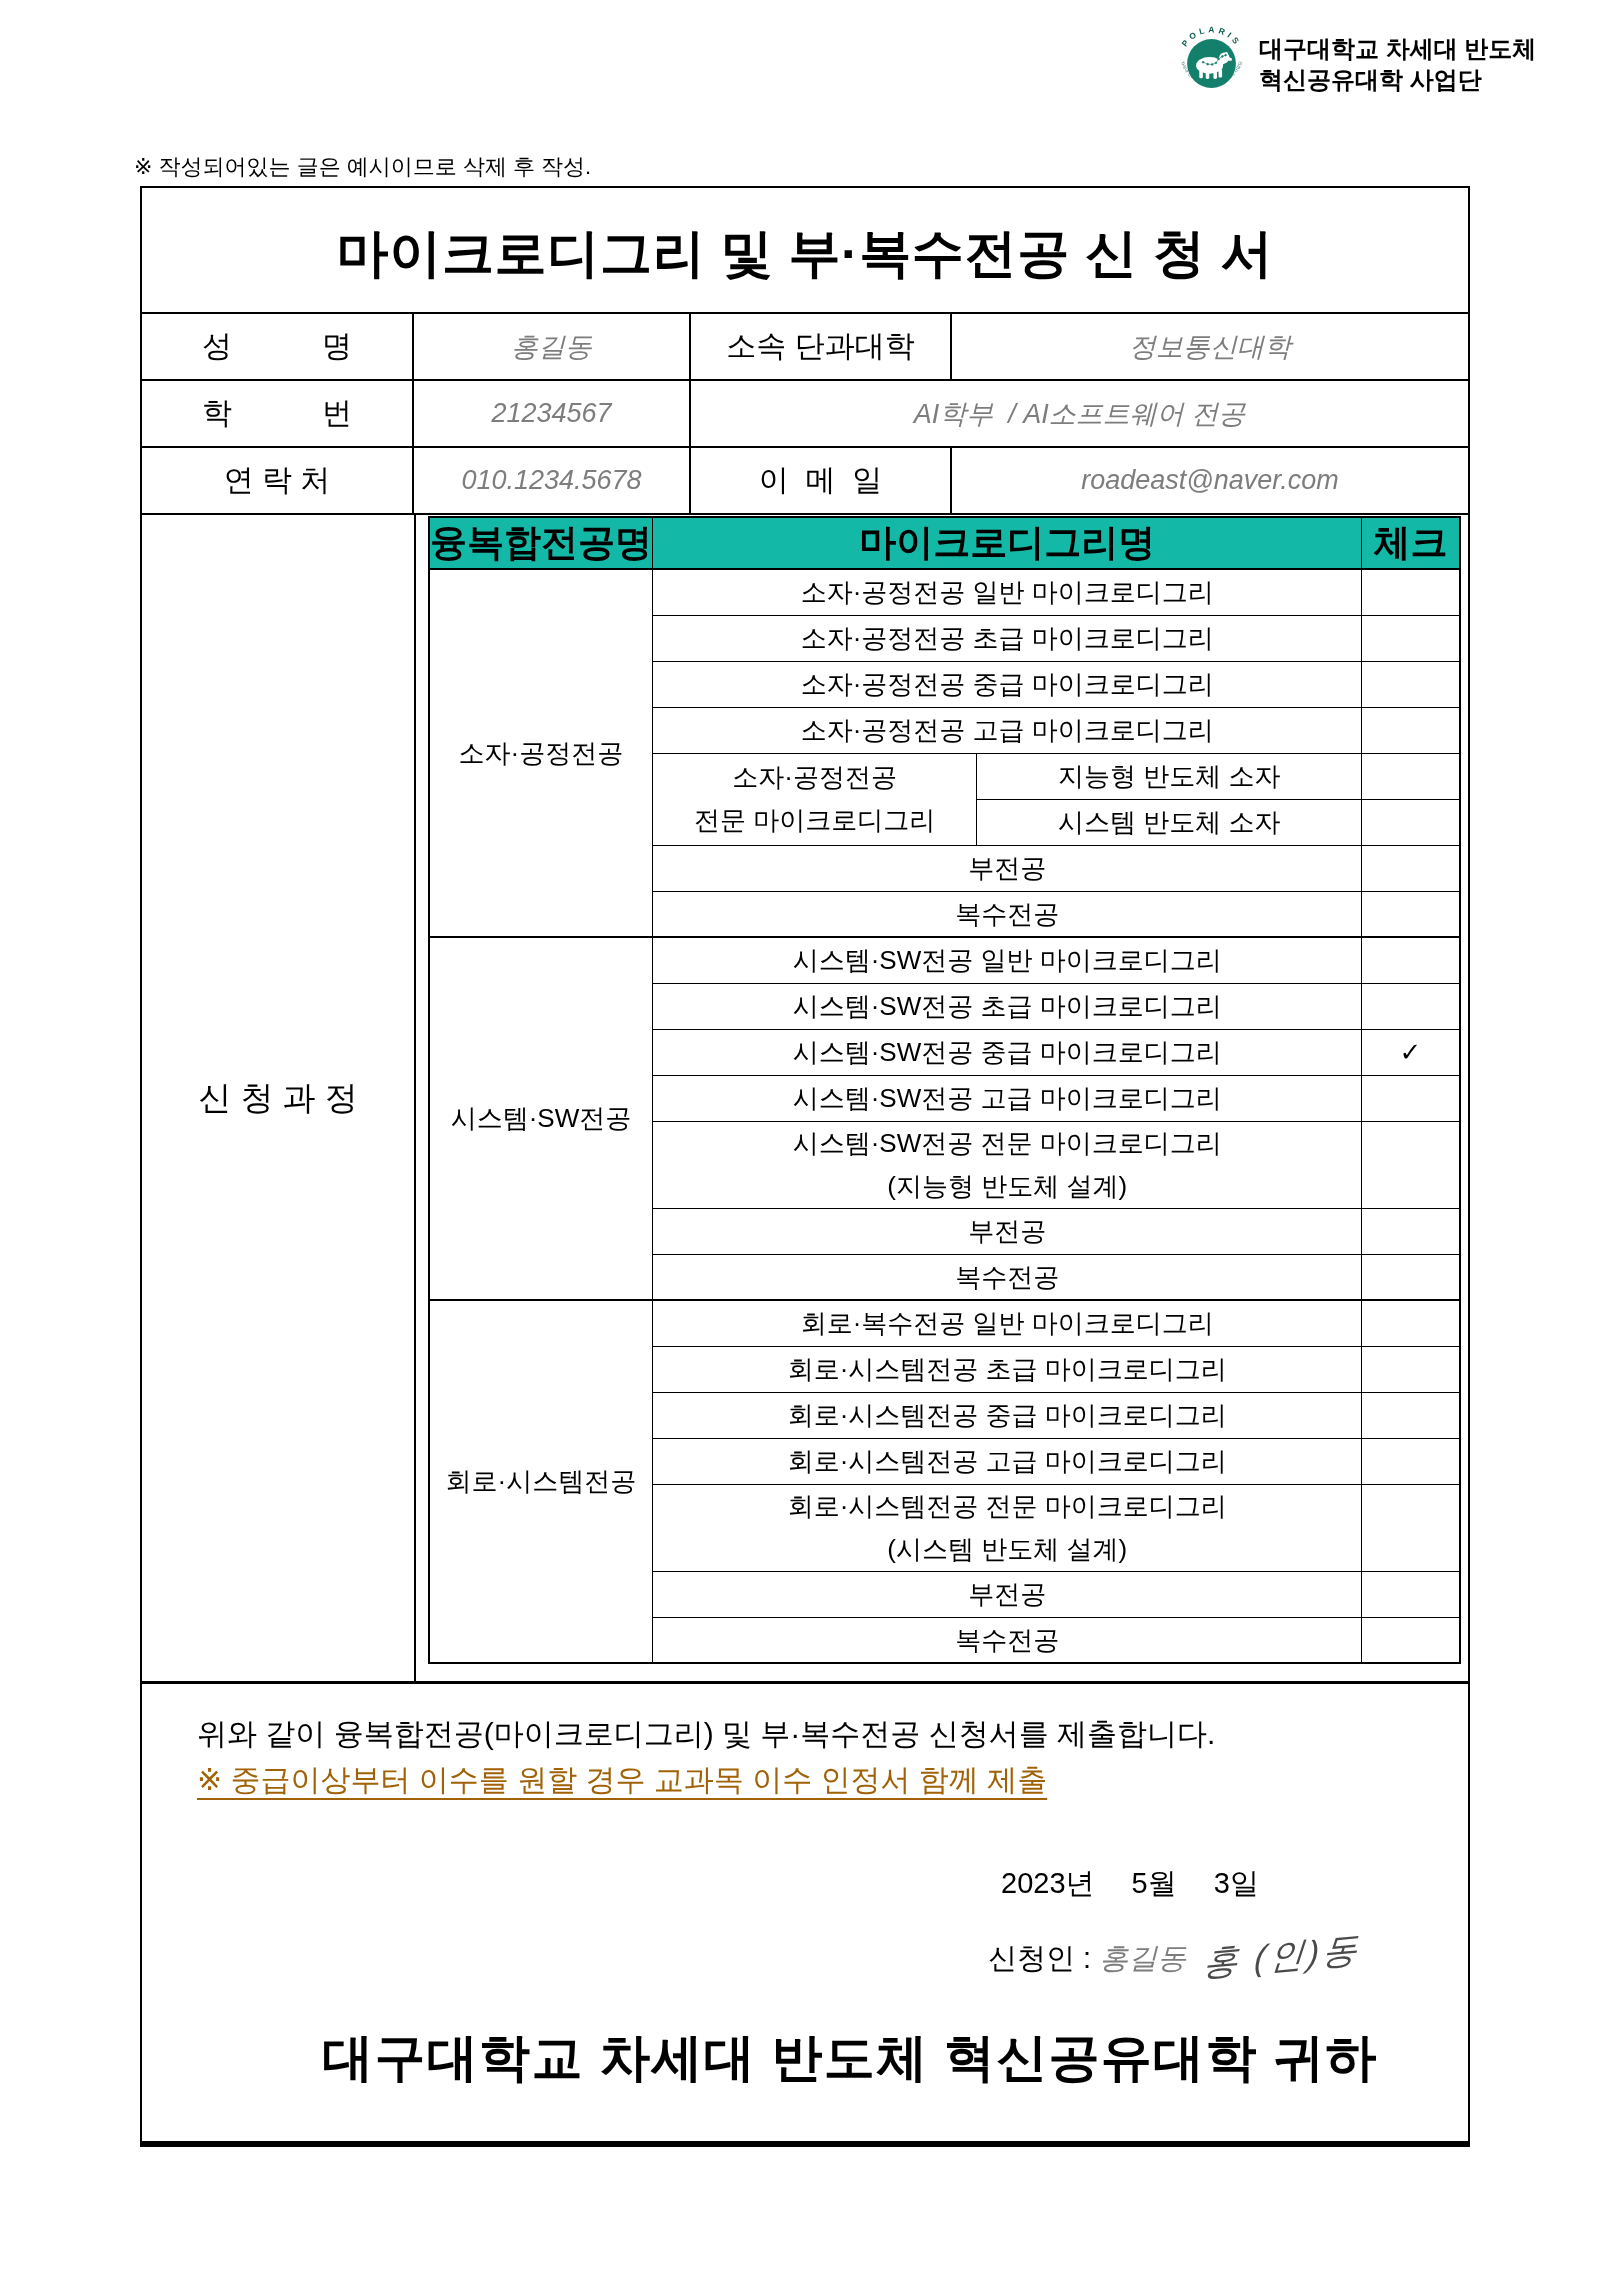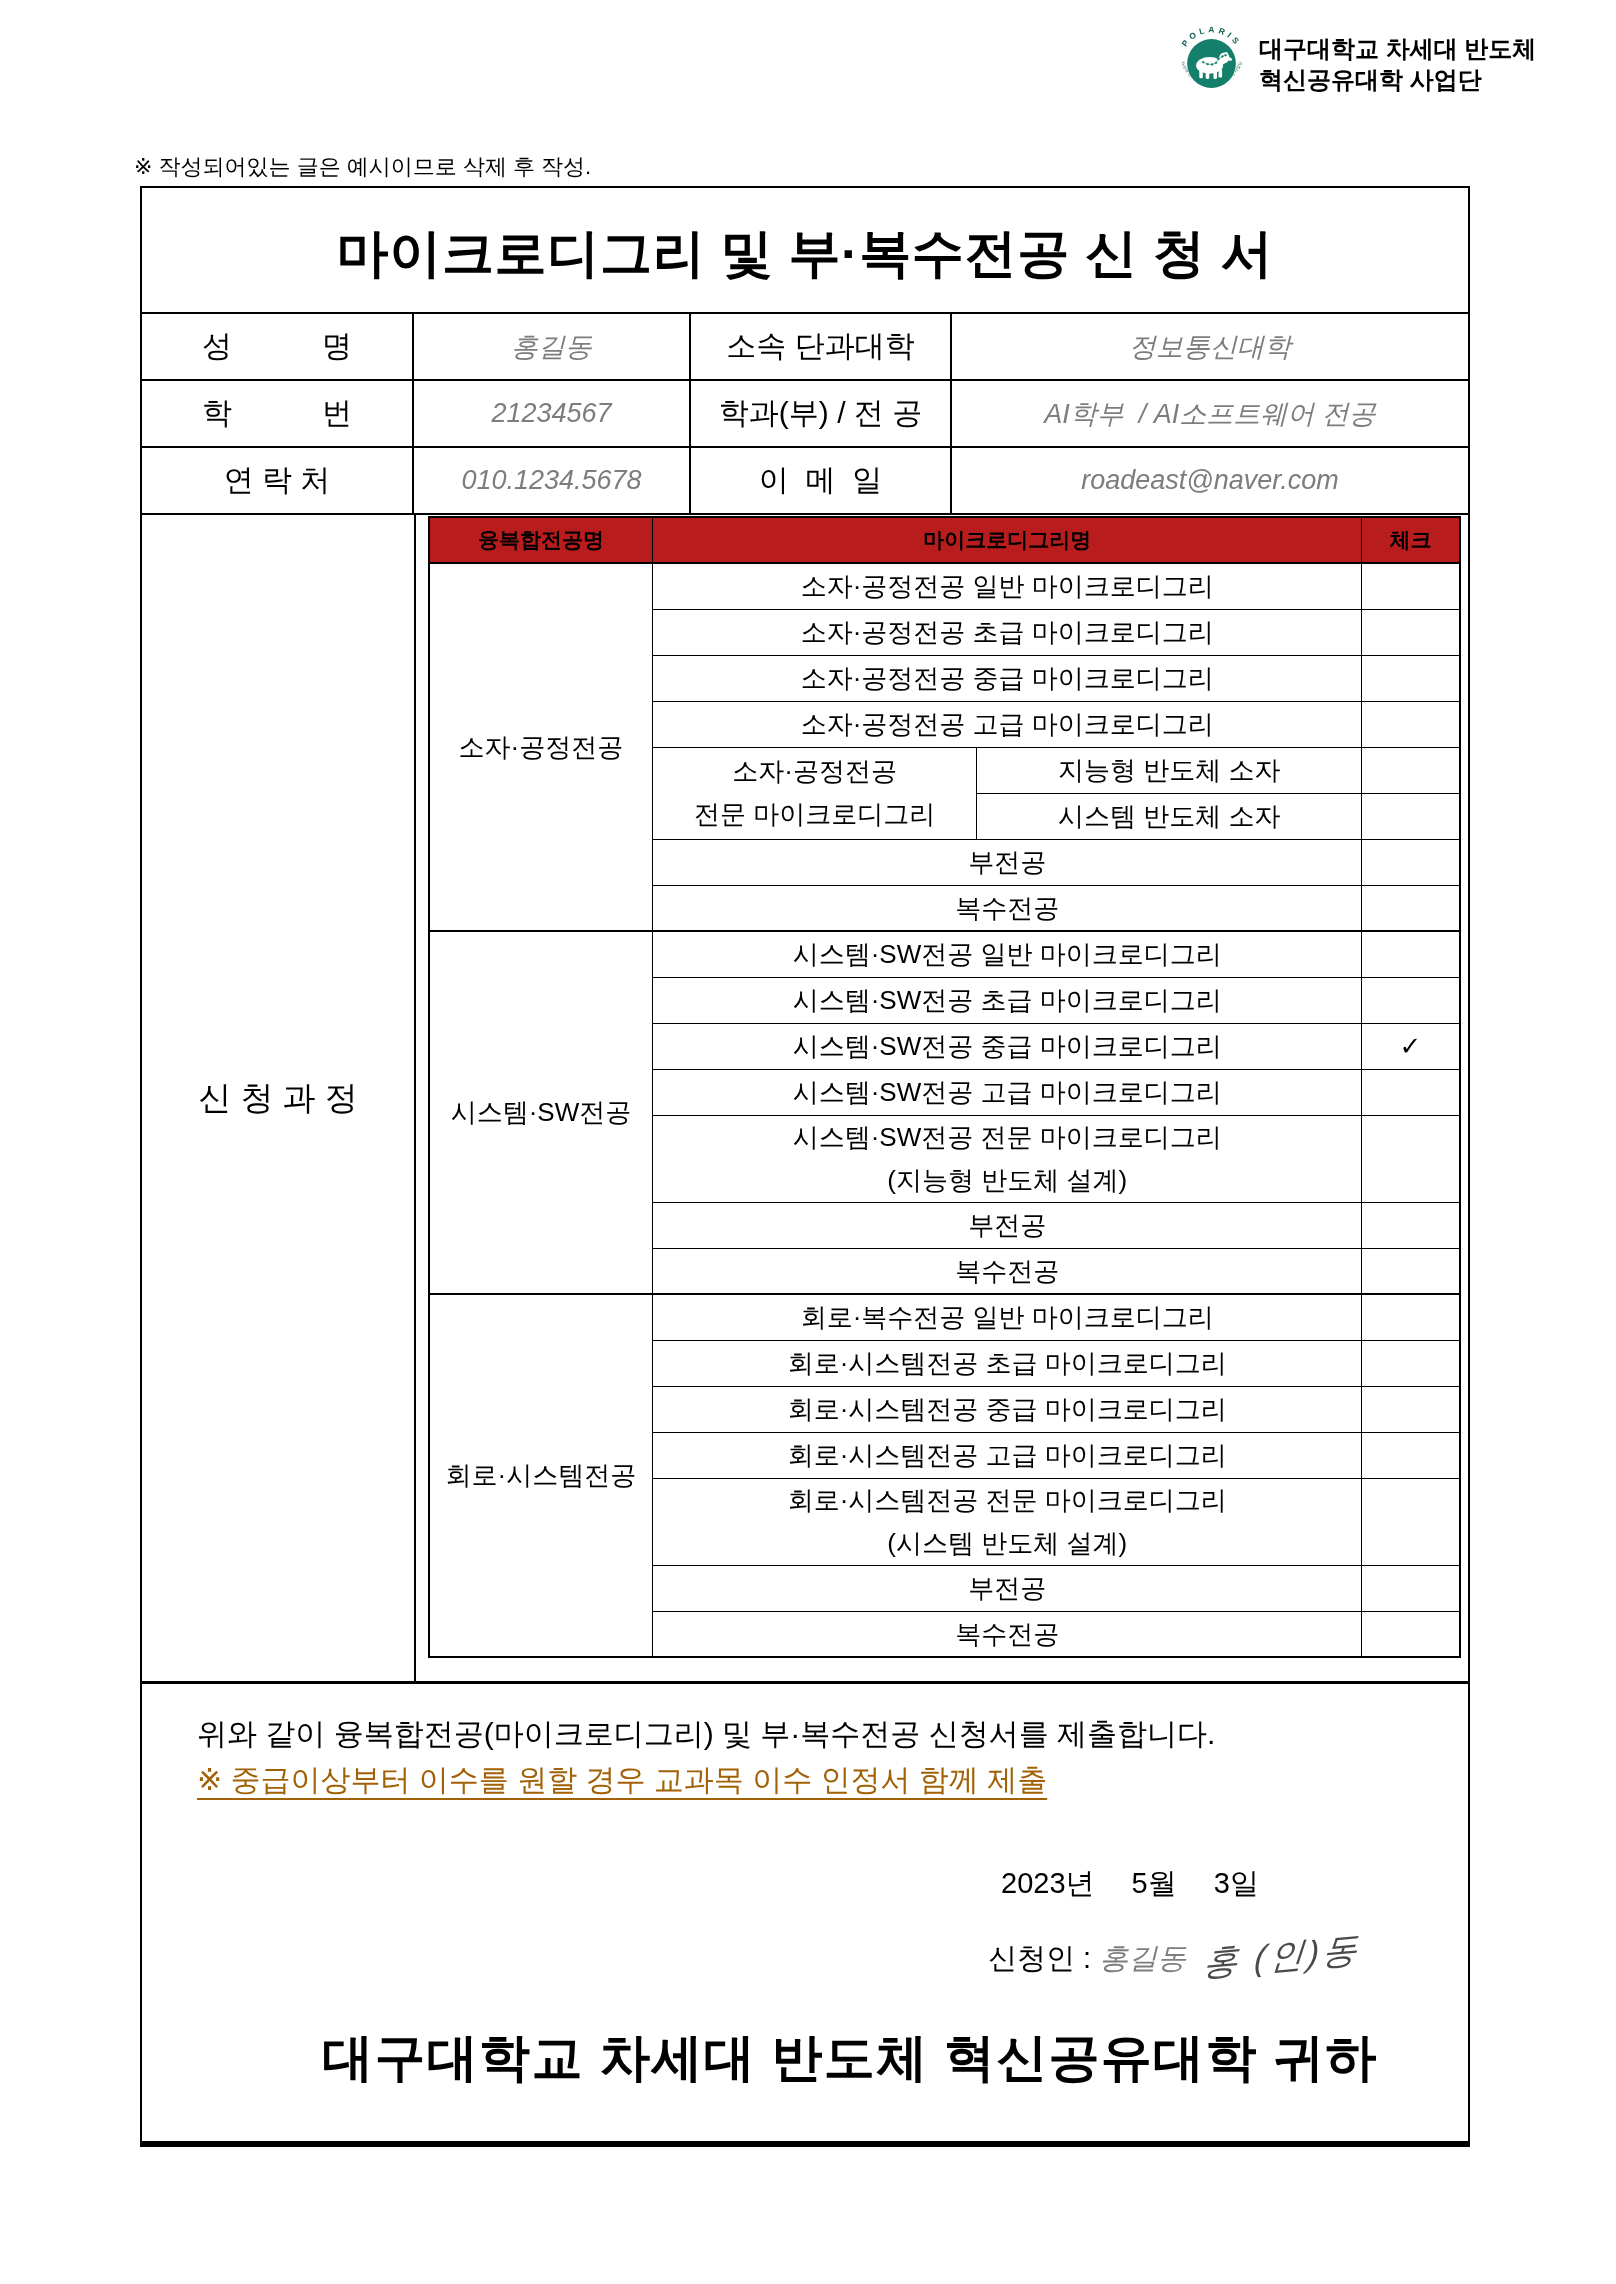--- a/index.html
+++ b/index.html
@@ -31,21 +31,21 @@
 
   .process-row{height:1166px;border-bottom:3.3px solid #000;display:flex;}
   .process-label{width:272px;border-right:2px solid #000;display:flex;align-items:center;justify-content:center;font-size:33px;white-space:pre;}
   .process-content{flex:1;position:relative;}
 
   
   table.md{border-collapse:collapse;position:absolute;left:11.7px;top:1.3px;table-layout:fixed;}
   table.md td{border:1.3px solid #000;text-align:center;vertical-align:middle;font-size:26px;padding:0;overflow:hidden;}
   table.md tr{height:46px;}
   tr.hdr{height:49px;}
-  tr.hdr td{background:#b91c1c;font-weight:bold;border-bottom:2px solid #000;border-top:2px solid #000;font-size:21px;}
+  tr.hdr td{background:#14b8a6;font-weight:bold;border-bottom:2px solid #000;border-top:2px solid #000;font-size:37px;}
   table.md{border:2px solid #000;}
   tr.tall{height:93px;}
   tr.gsep td{border-top:2.6px solid #000;}
   td.gname{font-size:27px;}
   .two-line div{line-height:43px;}
 
   
   .footer-row{position:relative;height:456px;}
   .submit-line{position:absolute;left:55px;top:30px;font-size:30px;white-space:pre;}
   .red-note{position:absolute;left:55px;top:76px;font-size:30px;color:#a16207;text-decoration:underline;text-decoration-thickness:2px;text-underline-offset:7.8px;white-space:pre;}
@@ -111,21 +111,20 @@
     <div class="form-row">
       <div class="fc lab c1">성　　　명</div>
       <div class="fc val c2">홍길동</div>
       <div class="fc lab c3">소속 단과대학</div>
       <div class="fc val c4">정보통신대학</div>
     </div>
 
     <div class="form-row">
       <div class="fc lab c1">학　　　번</div>
       <div class="fc val c2">21234567</div>
-      <div class="fc lab c3">학과(부) / 전 공</div>
       <div class="fc val c4">AI학부  / AI소프트웨어 전공</div>
     </div>
 
     <div class="form-row">
       <div class="fc lab c1">연 락 처</div>
       <div class="fc val c2">010.1234.5678</div>
       <div class="fc lab c3">이  메  일</div>
       <div class="fc val c4">roadeast@naver.com</div>
     </div>
 

